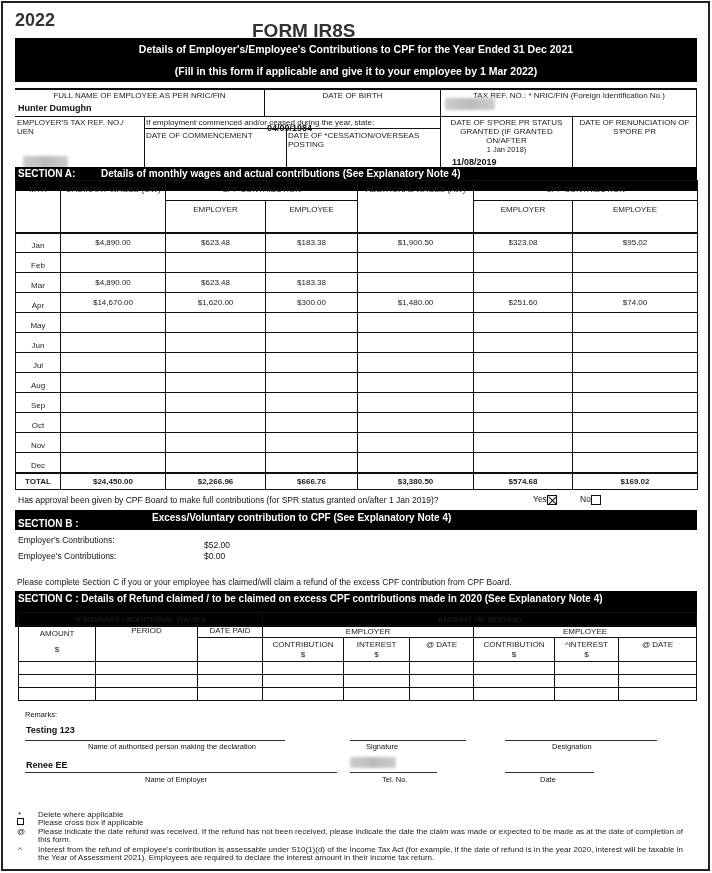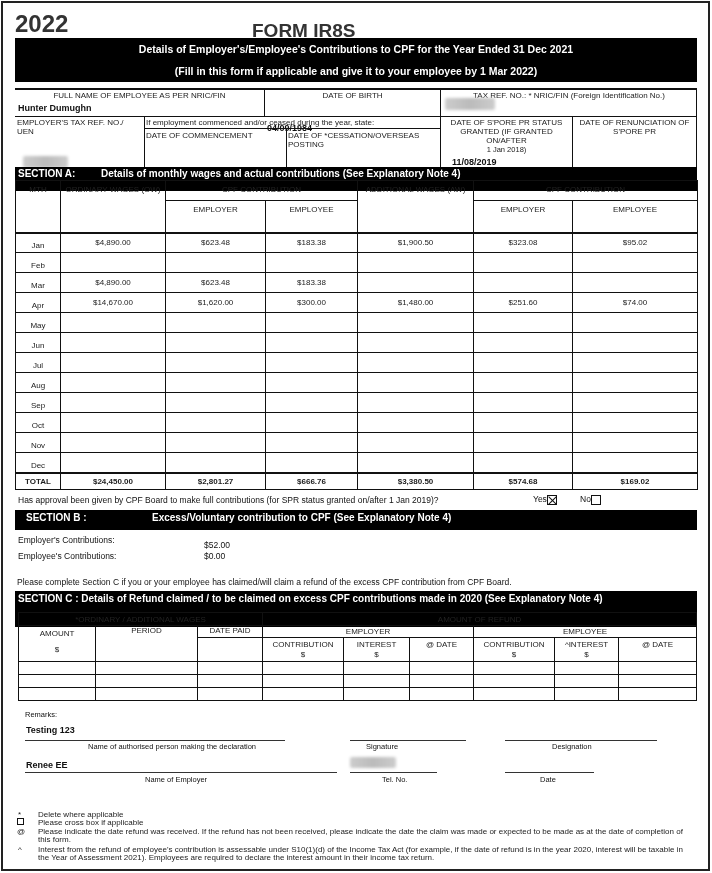--- a/index.html
+++ b/index.html
@@ -1,20 +1,20 @@
 <!DOCTYPE html>
 <html><head>
 <meta charset="utf-8">
 <style>
   * { box-sizing: border-box; margin: 0; padding: 0; }
   html, body { width: 712px; height: 873px; background: #fff; overflow: hidden; }
   body { font-family: "Liberation Sans", sans-serif; color: #111; position: relative; }
   .frame { position: absolute; left: 1px; top: 1px; width: 709px; height: 870px; border: 2px solid #222; }
   .abs { position: absolute; }
-  .year { left: 15px; top: 10px; font-size: 24px; font-weight: bold; color: #333; }
+  .year { left: 15px; top: 10px; font-size: 18px; font-weight: bold; color: #333; }
   .formtitle { left: 252px; top: 20px; font-size: 19px; font-weight: bold; color: #333; }
   .banner { left: 15px; top: 38px; width: 682px; height: 44px; background: #000; color: #fff; font-size: 10.5px; font-weight: bold; text-align: center; }
   .banner div { height: 22px; line-height: 22px; }
   .t { font-size: 8px; color: #222; }
   .b { font-weight: bold; }
   .vl { position: absolute; border-left: 1px solid #111; }
   .hl { position: absolute; border-top: 1px solid #111; }
   .thick { border-width: 2px; }
   .secbar { position: absolute; left: 15px; width: 682px; background: #000; color: #fff; font-size: 10px; font-weight: bold; }
   table.grid { border-collapse: collapse; position: absolute; table-layout: fixed; }
@@ -207,39 +207,39 @@
         <td></td>
         <td></td>
         <td></td>
         <td></td>
       </tr>
     </tbody>
   <tbody>
       <tr style="height:17px;">
     <td class="b" style="border-top:2px solid #111;">TOTAL</td>
     <td class="b" style="border-top:2px solid #111;">$24,450.00</td>
-    <td class="b" style="border-top:2px solid #111;">$2,801.27</td>
+    <td class="b" style="border-top:2px solid #111;">$2,266.96</td>
     <td class="b" style="border-top:2px solid #111;">$666.76</td>
     <td class="b" style="border-top:2px solid #111;">$3,380.50</td>
     <td class="b" style="border-top:2px solid #111;">$574.68</td>
     <td class="b" style="border-top:2px solid #111;">$169.02</td>
   </tr>
 </tbody>
   </table>
 
 <div class="abs" style="left:18px;top:495px;font-size:8.5px;">Has approval been given by CPF Board to make full contributions (for SPR status granted on/after 1 Jan 2019)?</div>
 <div class="abs" style="left:533px;top:494px;font-size:8.5px;">
   <span>Yes</span><span class="cb x" id="cb-yes"></span>
 </div>
 <div class="abs" style="left:580px;top:494px;font-size:8.5px;">
   <span>No</span><span class="cb" id="cb-no"></span>
 </div>
 
 <div class="secbar" style="top:510px;height:20px;">
-  <span style="position:absolute;left:3px;top:2px;margin-left:8px;">SECTION B :</span>
+  <span style="position:absolute;left:3px;top:8px;">SECTION B :</span>
   <span style="position:absolute;left:137px;top:2px;">Excess/Voluntary contribution to CPF (See Explanatory Note 4)</span>
 </div>
 <div class="abs" style="left:18px;top:535px;font-size:8.5px;">Employer's Contributions:</div>
 <div class="abs" style="left:204px;top:540px;font-size:8.5px;">$52.00</div>
 <div class="abs" style="left:18px;top:551px;font-size:8.5px;">Employee's Contributions:</div>
 <div class="abs" style="left:204px;top:551px;font-size:8.5px;">$0.00</div>
 
 <div class="abs" style="left:17px;top:577px;font-size:8.5px;">Please complete Section C if you or your employee has claimed/will claim a refund of the excess CPF contribution from CPF Board.</div>
 
 <div class="secbar" style="top:591px;height:36px;">

